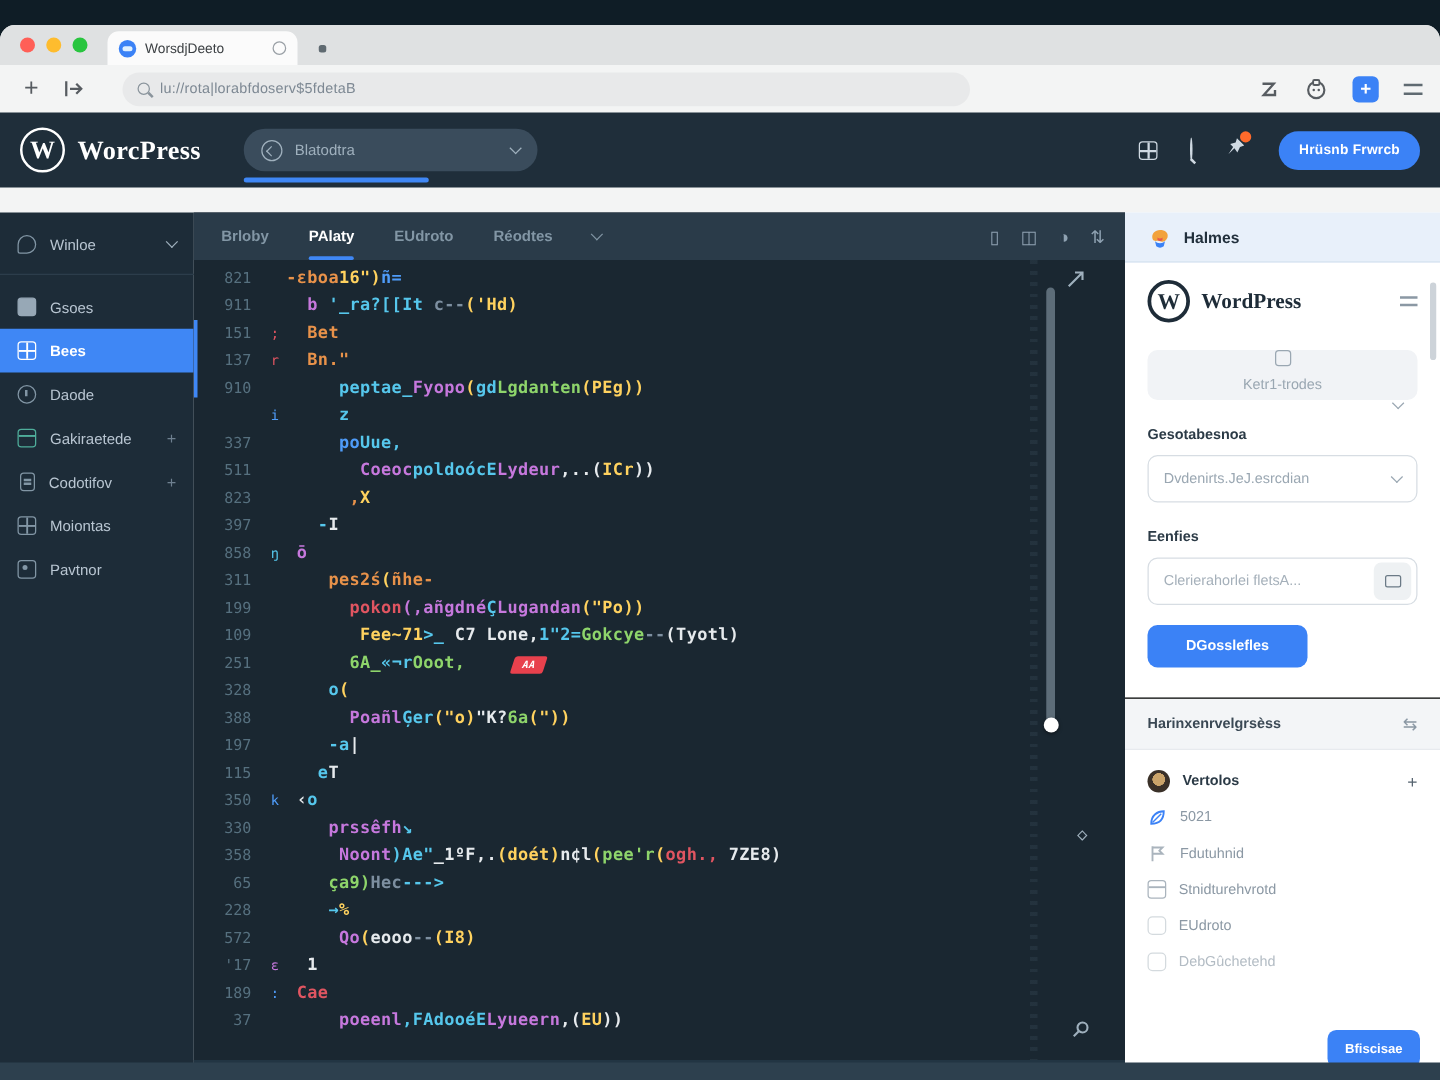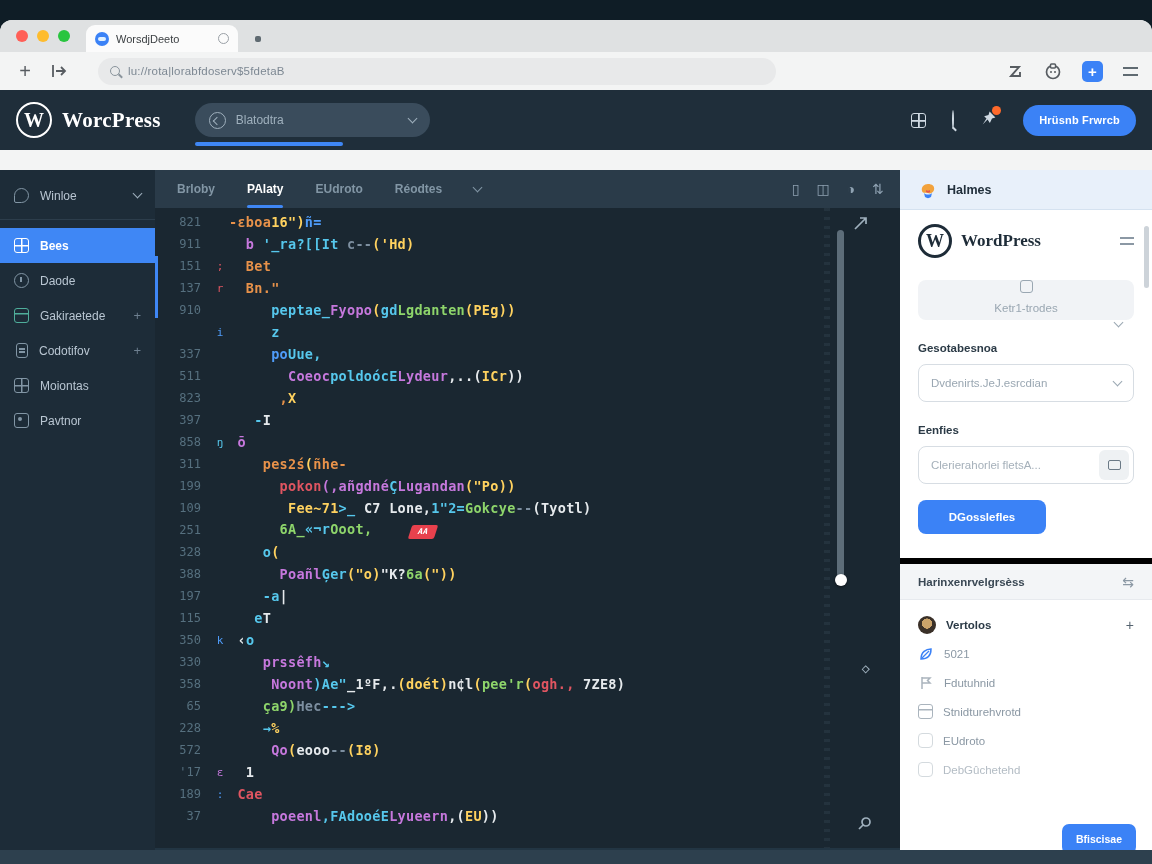--- a/index.html
+++ b/index.html
@@ -147,21 +147,21 @@
   .p-input { margin-top:10px; height:38px; border:1px solid #d7dde3; border-radius:8px;
     display:flex; align-items:center; padding:0 4px 0 12px; gap:6px;}
   .p-input input { border:none; outline:none; flex:1; background:transparent; min-width:0;}
   .p-input input::placeholder { color:#a5b0ba;}
   .p-input-btn { width:30px; height:30px; background:#eef1f3; border-radius:6px; flex:none;
     display:flex; align-items:center; justify-content:center;}
   .p-input-btn .cam { width:13px;height:10px;border:1.5px solid #6b7a86;border-radius:2px;position:relative;}
   .p-btn { margin-top:16px; width:128px; height:34px; border-radius:8px; background:#3b82f6;
     color:#fff; font-size:11.5px; font-weight:bold; display:flex; align-items:center; justify-content:center;}
   .p-section { margin:24px -18px 0 -18px; height:42px; background:#f3f5f7;
-    border-top:6px solid #000000; border-bottom:1px solid #e7eaee;
+    border-top:1px solid #000000; border-bottom:1px solid #e7eaee;
     display:flex; align-items:center; padding:0 18px;}
   .p-section .ttl { font-size:11.5px; font-weight:bold; color:#3a4854;}
   .p-section .sync { margin-left:auto; color:#8b98a4; font-size:14px;}
   .p-list { padding:10px 0;}
   .p-row { height:29px; display:flex; align-items:center; gap:10px; font-size:11.5px; color:#8b98a4;}
   .p-row .lbl-strong { color:#2b3a46; font-weight:bold;}
   .p-row .muted { color:#b3bcc4;}
   .p-row .plus { margin-left:auto; color:#55636f; font-size:14px;}
   .pi-avatar { width:18px;height:18px;border-radius:50%;flex:none;
     background:radial-gradient(circle at 50% 42%, #caa36a 0 36%, #3a3028 38%);}
@@ -251,20 +251,24 @@
       <aside class="sidebar">
         <div id="sidebar-top">
             <div class="sb-item">
               <span class="s-ic ic-chat"></span>
               <span>Winloe</span>
               <span class="chev sb-chev"></span>
             </div>
           </div>
         <div class="sb-div"></div>
         <div id="sidebar-list">
+            <div class="sb-item">
+              <span class="s-ic ic-box"></span>
+              <span>Gsoes</span>
+            </div>
             <div class="sb-item active">
               <span class="s-ic ic-gridx"></span>
               <span>Bees</span>
             </div>
             <div class="sb-item">
               <span class="s-ic ic-clock"></span>
               <span>Daode</span>
             </div>
             <div class="sb-item">
               <span class="s-ic ic-tgreen"></span>

